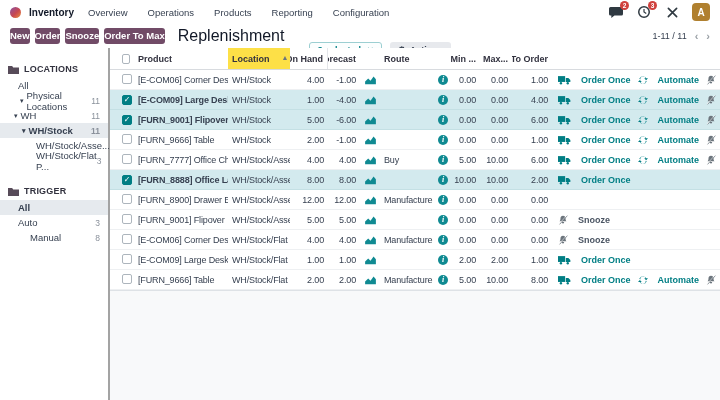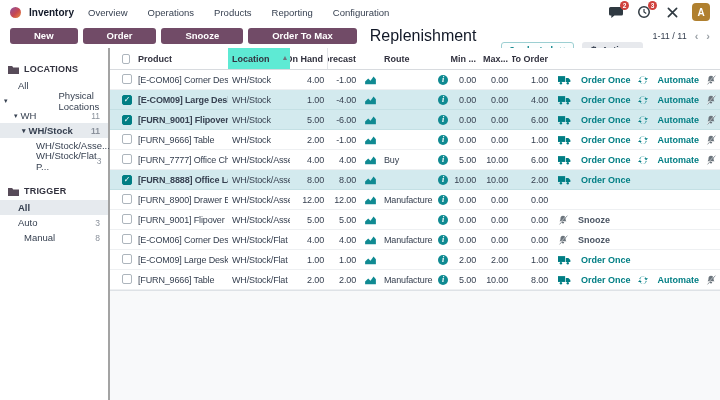--- a/index.html
+++ b/index.html
@@ -15,21 +15,21 @@
   .app-name { font-weight:bold; font-size:10px; color:#111827; margin-left:-6px; }
   .menus { display:flex; gap:20px; }
   .menu-item { font-size:9.5px; color:#374151; cursor:pointer; }
   .nav-right { display:flex; align-items:center; gap:12px; }
   .tray-icon { position:relative; display:inline-flex; width:16px; height:16px; align-items:center; justify-content:center; cursor:pointer; }
   .tray-badge { position:absolute; top:-3px; right:-5px; min-width:9px; height:9px; border-radius:5px; background:#d0413d; color:#fff; font-size:6.5px; font-weight:bold; display:flex; align-items:center; justify-content:center; padding:0 1px; }
   .avatar { width:18px; height:18px; border-radius:4px; background:#b0802f; color:#fff; font-size:10px; font-weight:bold; display:flex; align-items:center; justify-content:center; cursor:pointer; }
 
   
   .controlbar { height:24px; display:flex; align-items:center; padding:0 10px; gap:5px; background:#fff; }
-  .cb-btn { background:#714B67; color:#fff; border:none; border-radius:3px; font-size:9.5px; font-weight:bold; font-family:inherit; padding:3px 24px; cursor:pointer; line-height:1; }
+  .cb-btn { background:#714B67; color:#fff; border:none; border-radius:3px; font-size:9.5px; font-weight:bold; font-family:inherit; padding:3px 0; cursor:pointer; line-height:1; }
   .view-title { font-size:16px; color:#111827; margin-left:8px; }
   .cb-center { display:flex; align-items:center; gap:8px; margin-left:20px;margin-top:28px; }
   .sel-badge { display:inline-flex; align-items:center; gap:6px; border:1px solid #9ccfd2; background:#fbfefe; color:#017e84; font-size:9px; font-weight:bold; border-radius:3px; padding:2.5px 7px; cursor:pointer; }
   .sel-x { font-size:8px; cursor:pointer; }
   .actions-btn { display:inline-flex; align-items:center; gap:4px; background:#e7e9ed; border:none; border-radius:3px; color:#374151; font-size:9px; font-weight:bold; font-family:inherit; padding:3px 8px; cursor:pointer; }
   .gear { font-size:9px; color:#374151; }
   .cb-right { margin-left:auto; display:flex; align-items:center; gap:8px; }
   .pager-text { font-size:9px; color:#374151; }
   .pg-arrow { color:#9aa0a6; font-size:11px; font-weight:bold; cursor:pointer; line-height:1; }
 
@@ -40,21 +40,21 @@
   .side-header.second { margin-top:14px; }
   .side-item { display:flex; align-items:center; height:15px; font-size:9.5px; color:#374151; cursor:pointer; padding-right:8px; }
   .side-item .caret { color:#374151; font-size:7px; margin-right:3px; }
   .side-item .count { margin-left:auto; color:#8a919b; font-size:8.5px; }
   .side-item.active { background:#e6eaee; font-weight:bold; }
 
   .content { flex:1; display:flex; flex-direction:column; background:#fff; min-width:0; }
   .thead, .trow { display:grid; grid-template-columns:24px 94px 62px 38px 32px 20px 56px 14px 30px 32px 40px 1fr; align-items:center; }
   .thead { height:22px; border-bottom:1px solid #d8dbdf; font-weight:bold; color:#32323f; }
   .thead .hc { padding:0 4px; height:100%; display:flex; align-items:center; white-space:nowrap; overflow:hidden; }
-  .hc.sorted { background:#5eead4; justify-content:flex-start;gap:12px; }
+  .hc.sorted { background:#fde047; justify-content:flex-start;gap:12px; }
   .hc.num { justify-content:flex-end; }
   .sort-caret { color:#6c757d; font-size:7px; transform:translateY(-1px); }
   .trow { height:20px; border-bottom:1px solid #eef0f2; background:#fff; }
   .trow.selected { background:#d3eaee; border-bottom-color:#c4e0e4; }
   .cell { padding:0 4px; white-space:nowrap; overflow:hidden; letter-spacing:-.15px; }
   .cell.num { text-align:right; }
   .cell.center { display:flex; justify-content:center; padding:0; }
   .trow.selected .cell.product { font-weight:bold; }
   .checkbox { width:10px; height:10px; border:1px solid #adb5bd; border-radius:2px; background:#fff; display:inline-flex; align-items:center; justify-content:center; cursor:pointer; margin-left:8px; }
   .checkbox.checked { background:#017e84; border-color:#017e84; color:#fff; font-size:8px; line-height:1; }
@@ -137,21 +137,21 @@
       <div class="side-header">
         <svg width="11" height="9" viewBox="0 0 16 13">
             <path fill="#574b59" d="M0 1.5h6l1.6 2H16v9.5H0z"></path>
           </svg>
         <span>LOCATIONS</span>
       </div>
       <div id="loc-items">
           <div class="side-item" style="padding-left: 18px;">
             <span>All</span>
           </div>
-          <div class="side-item" style="padding-left: 4px; gap: 48px;">
+          <div class="side-item" style="padding-left: 20px;">
             <span class="caret">▾</span>
             <span>Physical Locations</span>
             <span class="count">11</span>
           </div>
           <div class="side-item" style="padding-left: 14px;">
             <span class="caret">▾</span>
             <span>WH</span>
             <span class="count">11</span>
           </div>
           <div class="side-item active" style="padding-left: 22px;">
@@ -176,21 +176,21 @@
         <span>TRIGGER</span>
       </div>
       <div id="trig-items">
           <div class="side-item active" style="padding-left: 18px;">
             <span>All</span>
           </div>
           <div class="side-item" style="padding-left: 18px;">
             <span>Auto</span>
             <span class="count">3</span>
           </div>
-          <div class="side-item" style="padding-left: 24px;">
+          <div class="side-item" style="padding-left: 30px;">
             <span>Manual</span>
             <span class="count">8</span>
           </div>
         </div>
     </aside>
 
     <section class="content">
       <div class="thead">
         <div class="hc">
             <span class="checkbox"></span>

